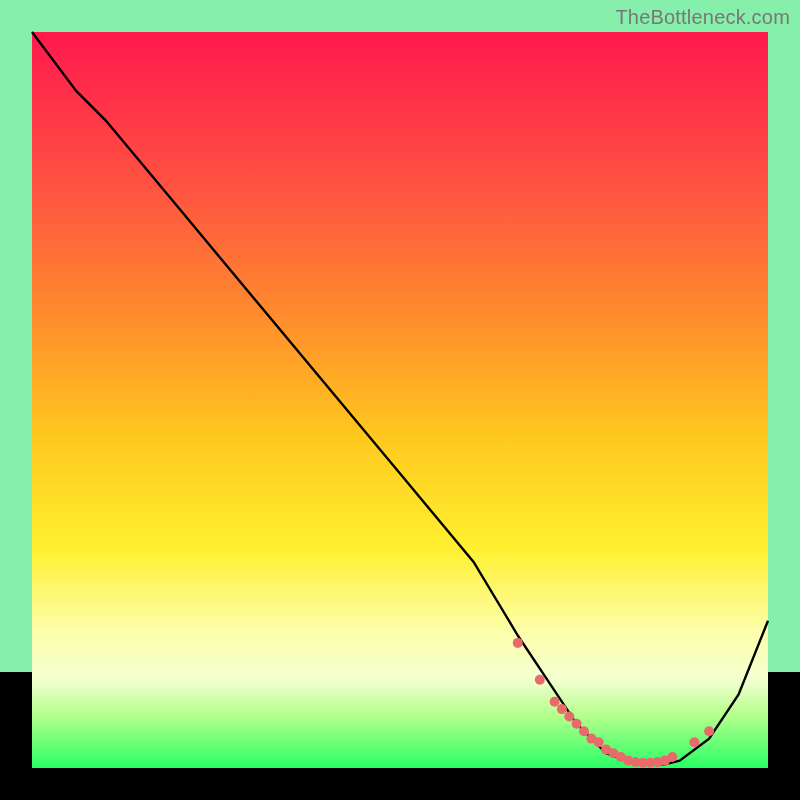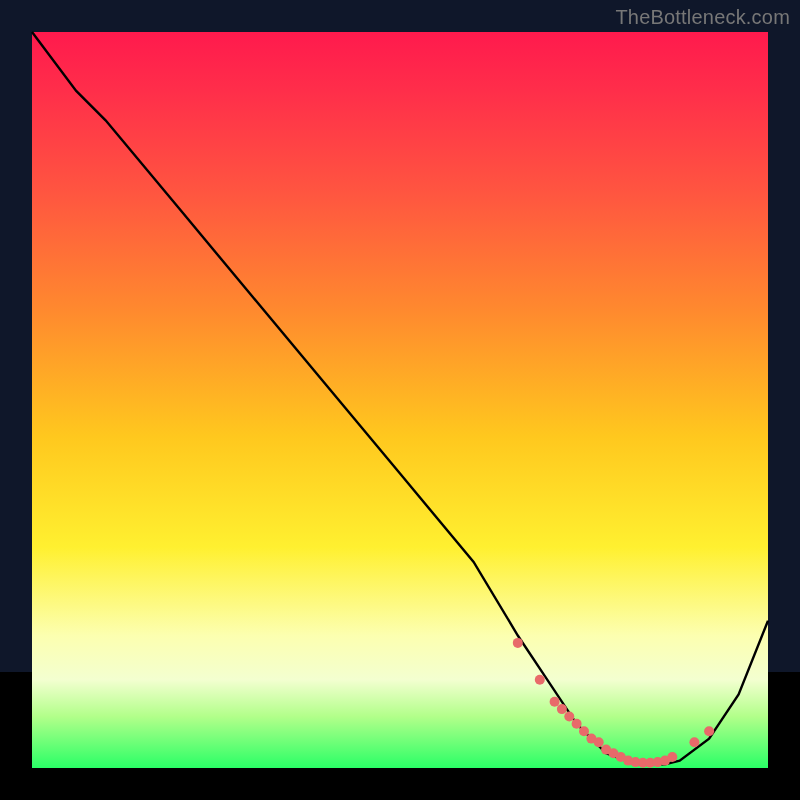--- a/index.html
+++ b/index.html
@@ -8,21 +8,21 @@
     width: 800px;
     height: 800px;
     background: #000;
     overflow: hidden;
     font-family: Arial, Helvetica, sans-serif;
   }
   .frame {
     position: relative;
     width: 800px;
     height: 672px;
-    background: #0f172a;
+    background: #86efac;
   }
   .plot {
     position: absolute;
     left: 32px;
     top: 32px;
     width: 736px;
     height: 736px;
     
     background: linear-gradient(to bottom,
       #ff1a4d 0%,

